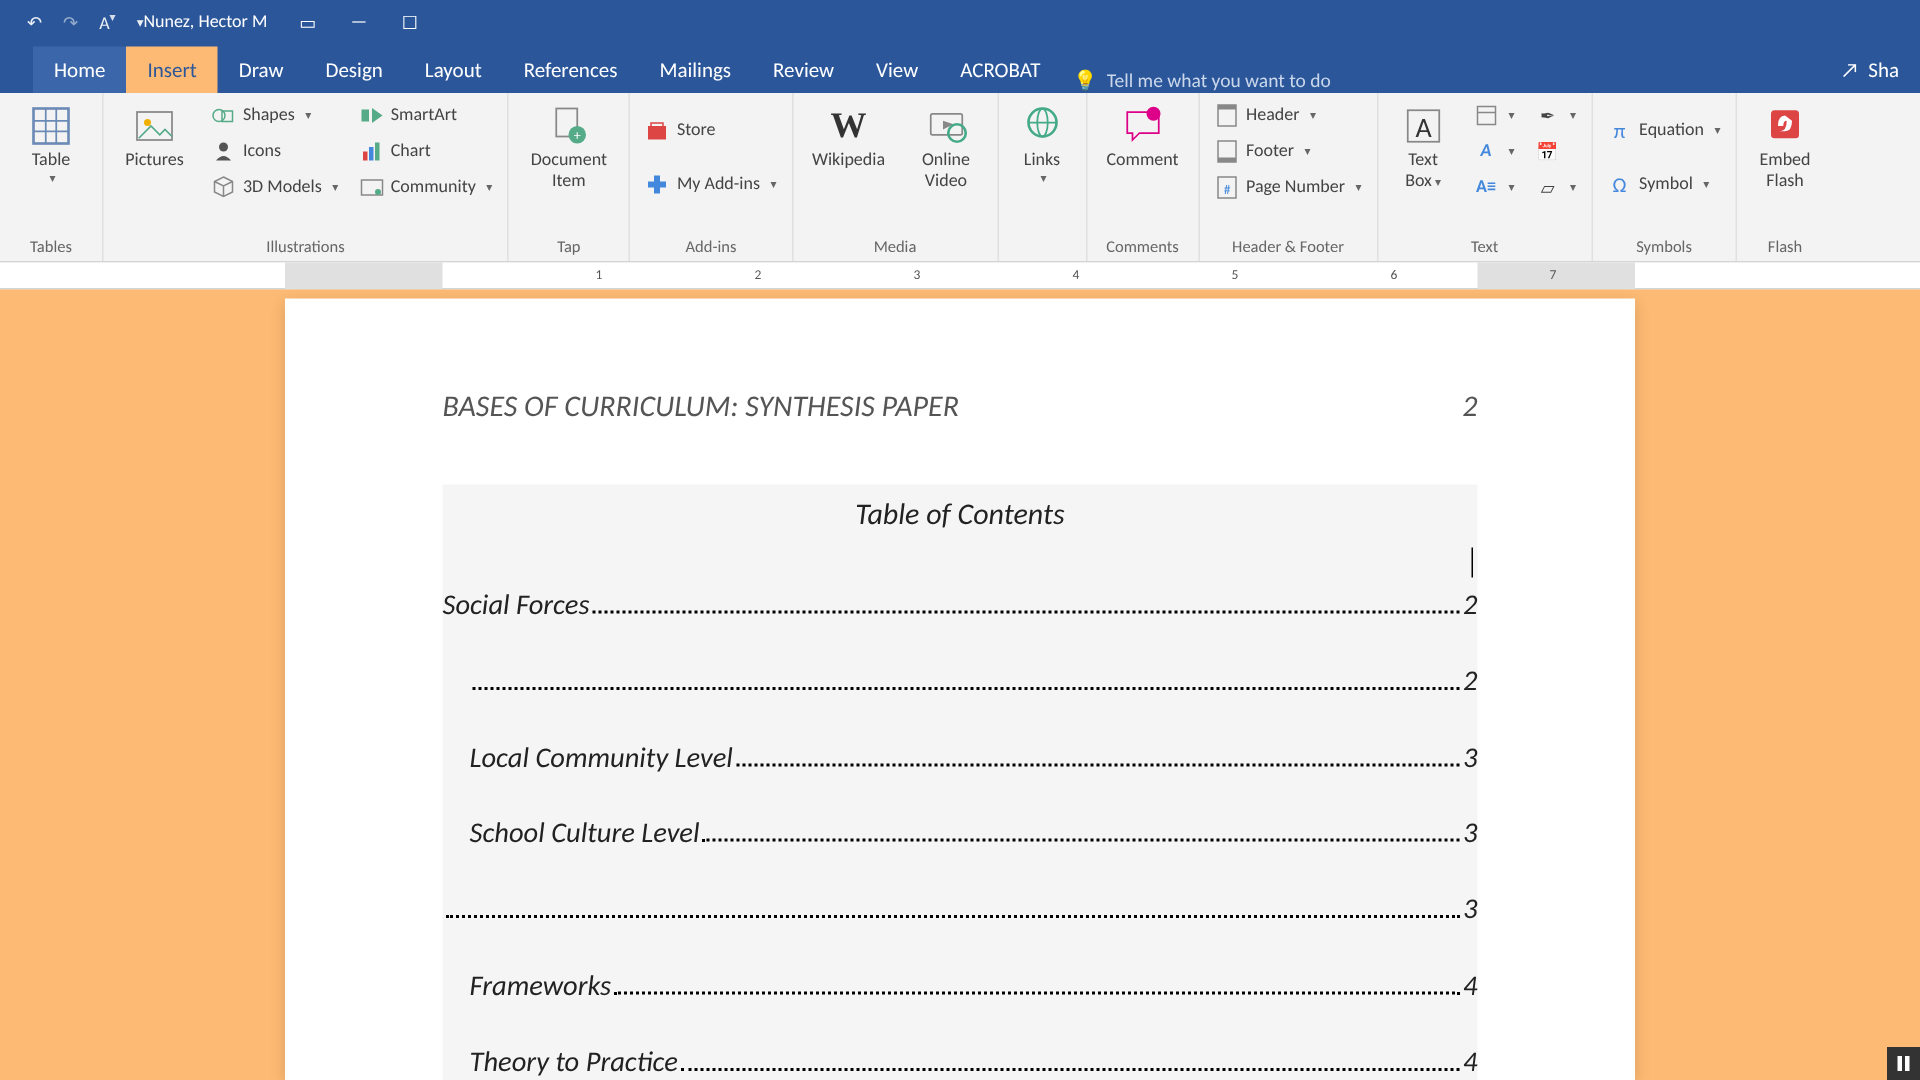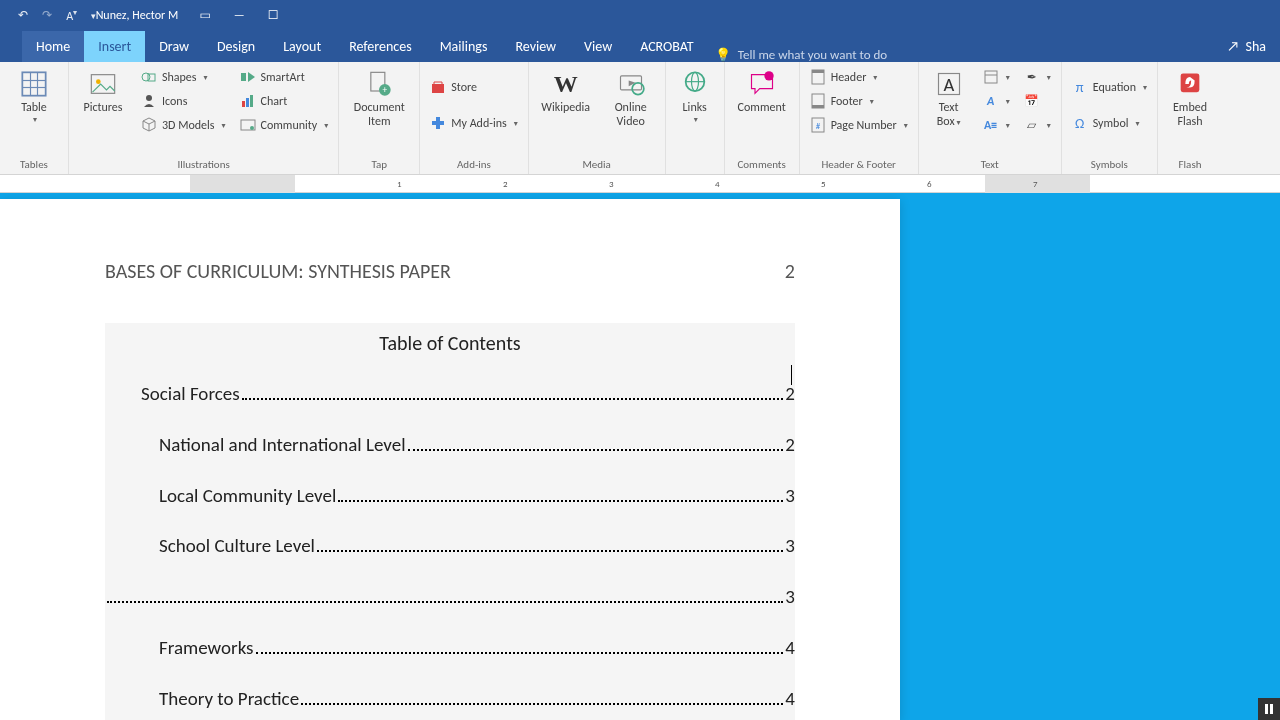--- a/index.html
+++ b/index.html
@@ -10,21 +10,21 @@
 .titlebar .ql { display: flex; gap: 14px; align-items: center; padding-left: 18px; }
 .titlebar .ql span { opacity: .9; cursor: pointer; }
 .titlebar .center { flex: 1; text-align: center; font-size: 13px; }
 .titlebar .right { display: flex; gap: 20px; align-items: center; padding-right: 18px; }
 .winbtn { width: 14px; text-align: center; }
 
 
 .tabs { background: #2b579a; display: flex; align-items: flex-end; padding-left: 22px; font-size: 14px; color: #fff; height: 32px; }
 .tabs .tab { padding: 7px 14px; cursor: pointer; }
 .tabs .tab.home { background: #3b67aa; }
-.tabs .tab.active { background: #7dd3fc; color: #2b579a; }
+.tabs .tab.active { background: #fdba74; color: #2b579a; }
 .tabs .tell { margin-left: 8px; display: flex; align-items: center; gap: 6px; color: #cbd7ea; font-size: 13px; }
 .tabs .spacer { flex: 1; }
 .tabs .share { padding: 7px 14px; display: flex; gap: 6px; align-items: center; }
 
 
 .ribbon { background: #f3f3f3; height: 113px; border-bottom: 1px solid #d4d4d4; display: flex; }
 .group { border-right: 1px solid #e0e0e0; display: flex; flex-direction: column; height: 100%; }
 .group .controls { flex: 1; display: flex; align-items: flex-start; padding: 4px 6px 0; gap: 6px; }
 .group .label { text-align: center; font-size: 11px; color: #666; padding-bottom: 3px; }
 .bigbtn { display: flex; flex-direction: column; align-items: center; justify-content: flex-start; padding: 2px 6px; cursor: pointer; width: 56px; text-align: center; font-size: 12px; color: #444; }
@@ -36,28 +36,28 @@
 .chev { font-size: 8px; color: #666; margin-left: 2px; }
 
 
 .ruler { height: 18px; background: #fff; border-bottom: 1px solid #d4d4d4; position: relative; display:flex; justify-content:center;}
 .ruler-inner { width: 900px; height: 18px; position: relative; background: repeating-linear-gradient(to right, transparent 0, transparent 106px, transparent 106px); }
 .ruler-gray { position:absolute; left:0; top:0; height:18px; background:#e0e0e0; }
 .ruler-ticks { position:absolute; top:0; left:0; right:0; height:18px; font-size:9px; color:#555;}
 .ruler-ticks span { position:absolute; top:3px; }
 
 
-.docscroll { background: #0ea5e9; height: calc(720px - 30px - 32px - 113px - 18px); overflow: hidden; display: flex; position:relative;}
+.docscroll { background: #fdba74; height: calc(720px - 30px - 32px - 113px - 18px); overflow: hidden; display: flex; justify-content: center; position:relative;font-style:italic;}
 .page { width: 900px; background: #fff; box-shadow: 0 2px 10px rgba(0,0,0,.15); margin-top: 6px; padding: 60px 105px 0 105px; font-family: "Times New Roman", serif; color: #222; }
 .runhead { display: flex; justify-content: space-between; font-size: 20px; color: #555; margin-bottom: 40px; }
-.toc-title { text-align: center; font-size: 20px; margin-bottom: 28px; }
+.toc-title { text-align: center; font-size: 20px; margin-bottom: 38px; }
 .toc-block { background: #f5f5f5; padding: 8px 0 8px 0; }
 .toc-entry { display: flex; font-size: 19px; line-height: 1.2; margin-bottom: 28px; align-items: baseline; }
 .toc-entry.sub { padding-left: 18px; }
-.toc-entry .txt { white-space: nowrap; margin-left: 36px; }
+.toc-entry .txt { white-space: nowrap; }
 .toc-entry .dots { flex: 1; border-bottom: 2px dotted #000; margin: 0 2px 4px 2px; }
 .toc-entry .pg { white-space: nowrap; }
 .cursor-caret { position:absolute; width:1px; height:20px; background:#000; }
 
 
 .pause { position:absolute; right:0; bottom:0; width:22px; height:22px; background:#333; display:flex; align-items:center; justify-content:center;}
 .pause .bars { width:8px; height:10px; border-left:3px solid #fff; border-right:3px solid #fff;}
 
 
 svg { display:block; }
@@ -442,21 +442,20 @@
     </div>
     <div class="toc-block" style="position:relative;">
       <div class="toc-title">Table of Contents</div>
       <div id="toc-entries">
           <div class="toc-entry">
             <span class="txt">Social Forces </span>
             <span class="dots"></span>
             <span class="pg">2</span>
           </div>
           <div class="toc-entry sub">
-            <span class="txt">National and International Level </span>
             <span class="dots"></span>
             <span class="pg">2</span>
           </div>
           <div class="toc-entry sub">
             <span class="txt">Local Community Level </span>
             <span class="dots"></span>
             <span class="pg">3</span>
           </div>
           <div class="toc-entry sub">
             <span class="txt">School Culture Level </span>

